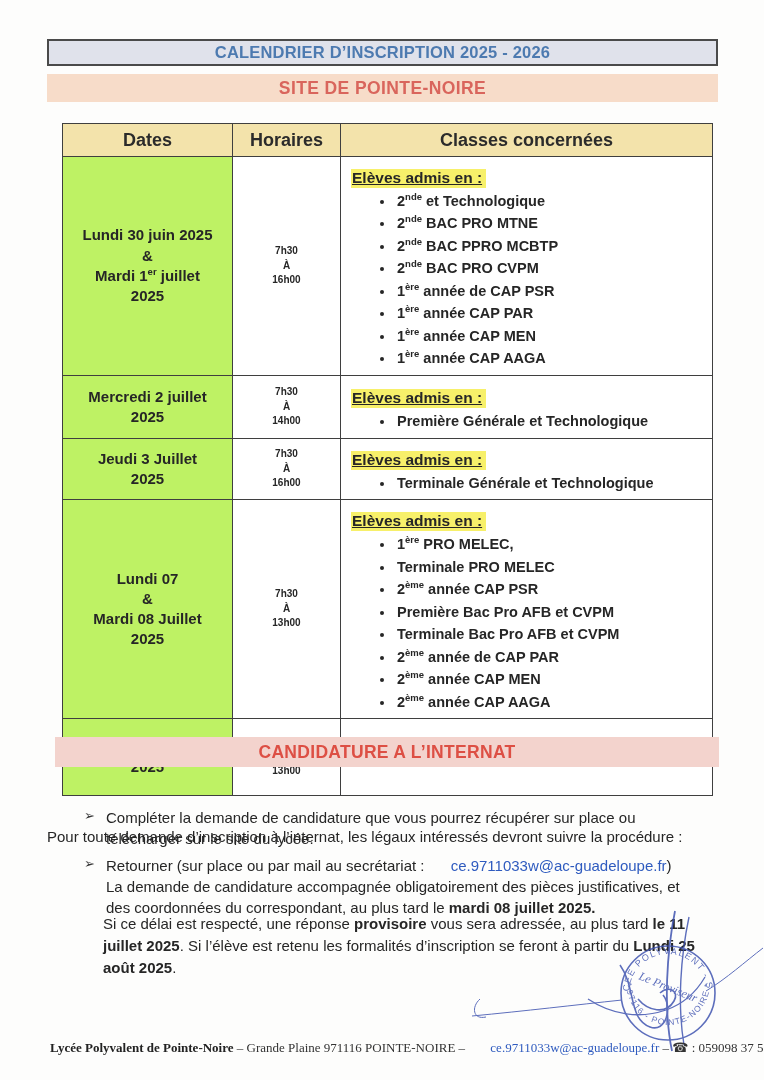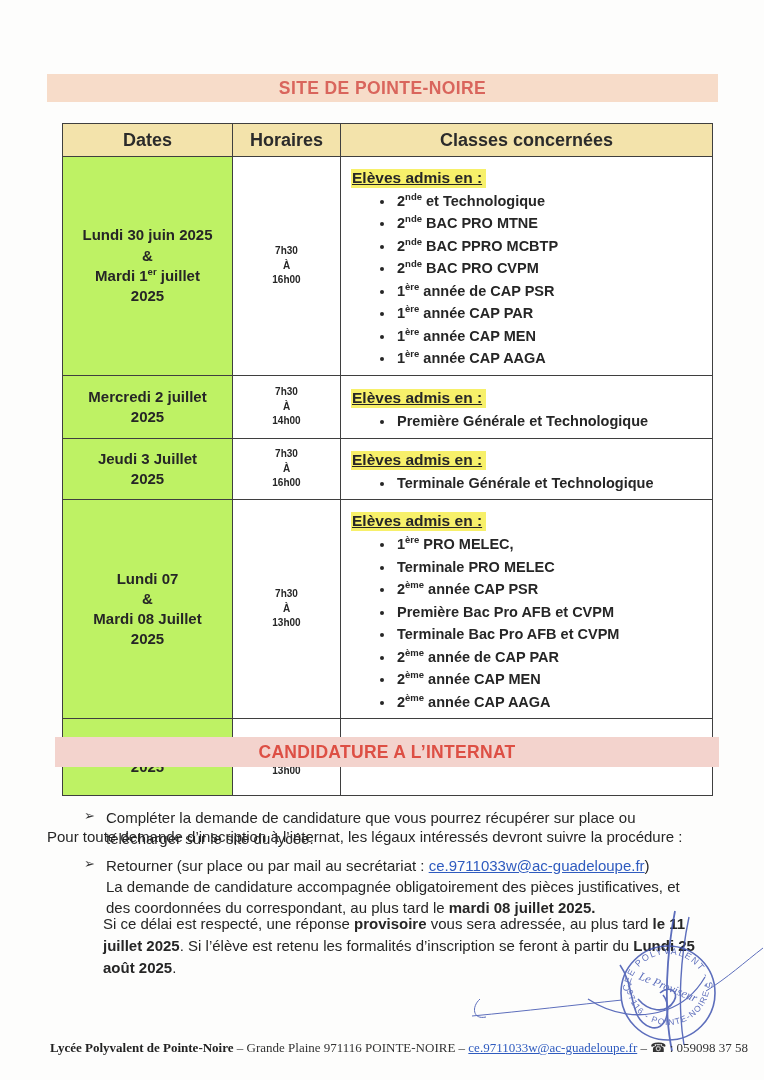--- a/index.html
+++ b/index.html
@@ -68,21 +68,21 @@
 
   .intro {
     position: absolute; left: 47px; top: 778px; width: 690px;
     font-size: 15px; line-height: 1.4; margin-top: 48px;
   }
   .bullets { position: absolute; left: 84px; top: 807px; width: 636px; }
   .bullet { display: flex; margin-bottom: 5px; }
   .bullet .marker { width: 22px; flex: 0 0 22px; font-size: 13px; color: #333; padding-top: 1px; }
   .bullet .btext { font-size: 15px; line-height: 1.42; width: 600px; }
   .b { font-weight: bold; }
-  a.mail { color: #2f5bbf; text-decoration: underline; cursor: pointer; }
+  a.mail { color: #2f5bbf; cursor: pointer; margin-left: 22px; }
 
   .closing {
     position: absolute; left: 103px; top: 913px; width: 596px;
     font-size: 15px; line-height: 1.47;
   }
 
   
   .stamp { position: absolute; left: 470px; top: 903px; width: 294px; height: 170px; }
 
   
@@ -92,20 +92,23 @@
     white-space: nowrap;
   }
   .footer .f-bold { font-weight: bold; color: #222; }
   .footer a.mail { font-family: "Liberation Serif", serif; }
 </style>
 </head>
 <body>
 
 <div class="page">
 
+  <div class="title-banner">
+    <span>CALENDRIER D’INSCRIPTION 2025 - 2026</span>
+  </div>
   <div class="site-banner">
     <span>SITE DE POINTE-NOIRE</span>
   </div>
 
   <table class="sched">
     <colgroup>
         <col style="width:170px">
         <col style="width:108px">
         <col style="width:372px">
       </colgroup>

